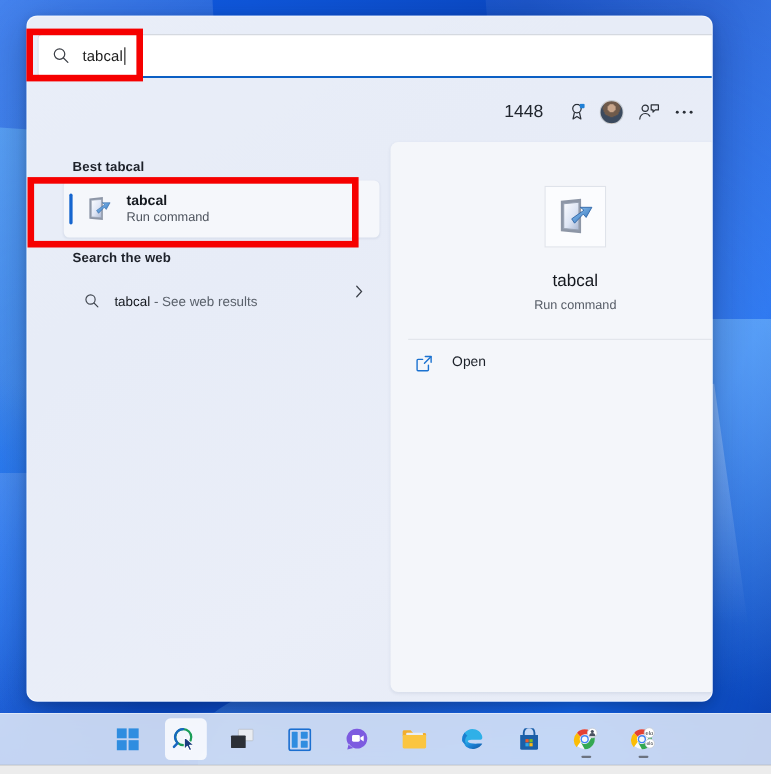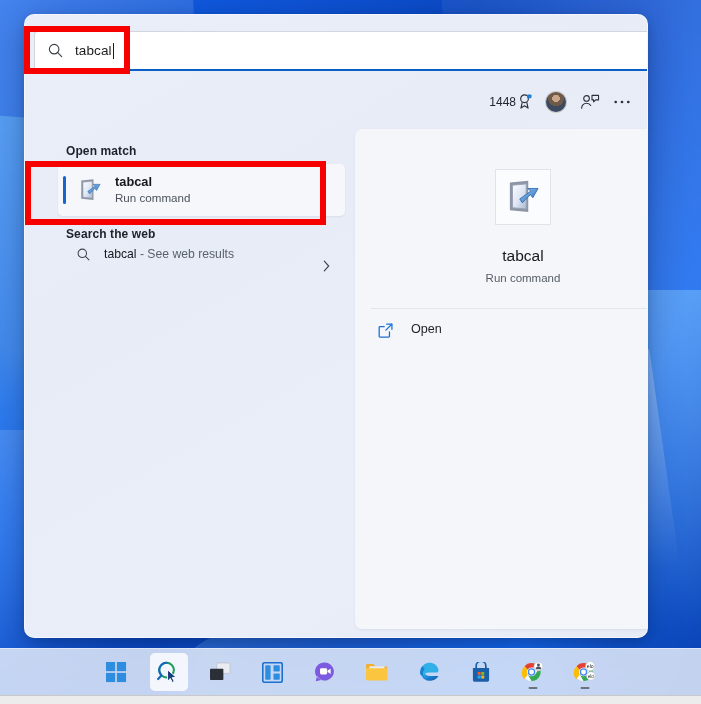--- a/index.html
+++ b/index.html
@@ -168,22 +168,22 @@
     position: absolute;
     right: 16px;
     top: 76px;
     display: flex;
     align-items: center;
     gap: 13px;
   }
   #rewards {
     display: flex;
     align-items: center;
-    gap: 1px;
-    font-size: 12px;
+    gap: 23px;
+    font-size: 16px;
     color: #21262e;
   }
   #avatar {
     width: 22px; height: 22px;
     border-radius: 50%;
     background: radial-gradient(circle at 50% 32%, #c9a68b 0 22%, #6f5a4a 23% 46%, #3b4a5e 47% 100%);
     border: 1px solid rgba(255,255,255,0.7);
     box-sizing: border-box;
   }
   .hdr-icon { cursor: default; }
@@ -240,21 +240,21 @@
     color: #4c525c;
     margin-top: 1px;
   }
 
   #web-row {
     position: relative;
     margin: 4px 0 0 33px;
     width: 287px;
     height: 34px;
     display: flex;
-    align-items: flex-start;
+    align-items: flex-end;
     border-radius: 5px;
     cursor: default;
   }
   #web-row .mag-small { margin-left: 18px; width: 15px; height: 15px; flex: 0 0 auto; }
   #web-row .lbl { margin-left: 13px; font-size: 12.2px; white-space: nowrap; }
   #web-row .lbl b { font-weight: normal; color: #14181e; }
   #web-row .lbl span { color: #5a616b; }
   #web-row .chev-right { position: absolute; right: 15px; top: 11px; }
 
   
@@ -411,21 +411,21 @@
     </svg>
     <svg class="hdr-icon" width="18" height="6" viewBox="0 0 20 6">
       <circle cx="3" cy="3" r="1.5" fill="#2a2f37"></circle>
       <circle cx="10" cy="3" r="1.5" fill="#2a2f37"></circle>
       <circle cx="17" cy="3" r="1.5" fill="#2a2f37"></circle>
     </svg>
   </div>
 
   <div id="results">
 
-    <div class="section-title">Open match</div>
+    <div class="section-title">Best tabcal</div>
 
     <div id="best-match-row">
       <div class="accent"></div>
       <svg class="appicon" viewBox="0 0 32 32">
         <defs>
           <linearGradient id="winBody" x1="0" y1="0" x2="1" y2="1">
             <stop offset="0%" stop-color="#fbfcff"></stop>
             <stop offset="55%" stop-color="#dfe6f5"></stop>
             <stop offset="100%" stop-color="#aebbd4"></stop>
           </linearGradient>

